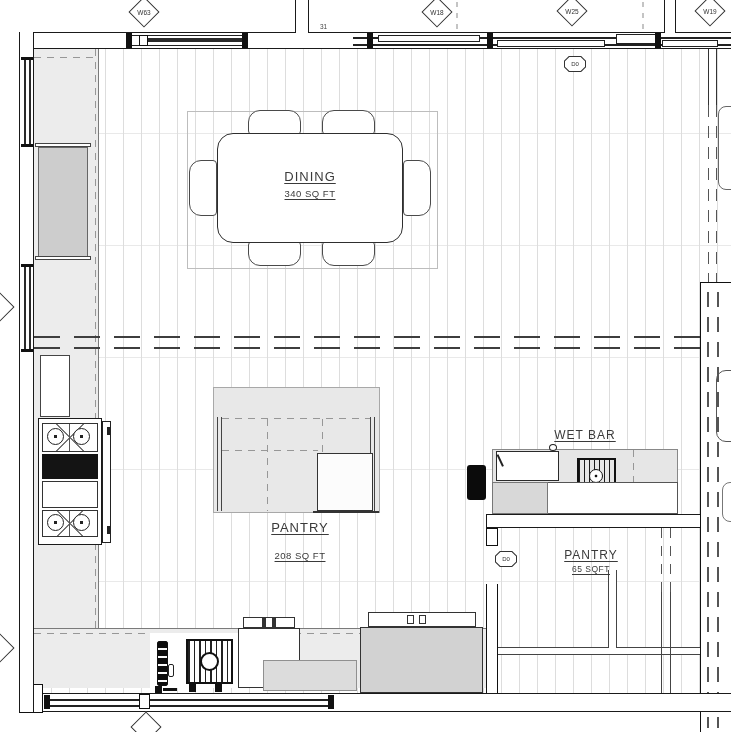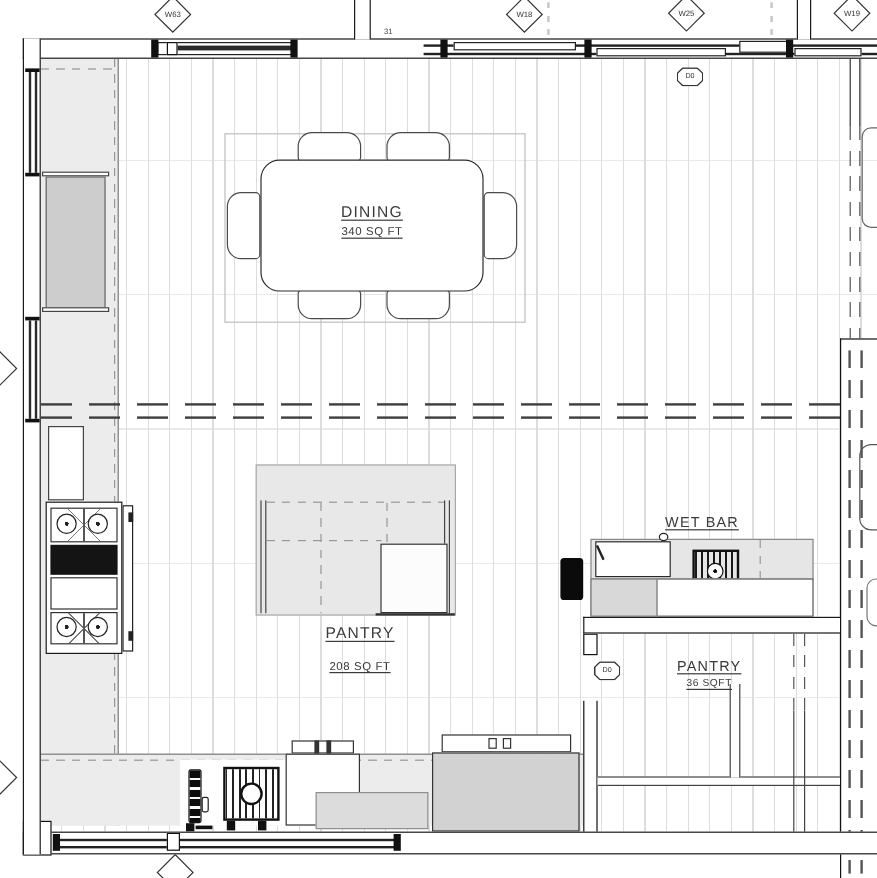--- a/index.html
+++ b/index.html
@@ -175,21 +175,21 @@
   <div class="s" style="left:24px;top:267px;width:2px;height:82px;background:#2a2a2a;"></div>
   <div class="s" style="left:29px;top:267px;width:2px;height:82px;background:#2a2a2a;"></div>
   <div class="s" style="left:21px;top:349px;width:12px;height:3px;background:#111;"></div>
 
   <div class="s lbl" style="left:245px;top:169px;width:130px;font-size:13px;">DINING</div>
   <div class="s lbl" style="left:245px;top:188px;width:130px;font-size:9.5px;letter-spacing:.5px;">340 SQ FT</div>
   <div class="s lbl" style="left:235px;top:520px;width:130px;font-size:13px;">PANTRY</div>
   <div class="s lbl" style="left:235px;top:550px;width:130px;font-size:9.5px;letter-spacing:.5px;">208 SQ FT</div>
   <div class="s lbl" style="left:525px;top:428px;width:120px;font-size:12px;">WET BAR</div>
   <div class="s lbl" style="left:531px;top:548px;width:120px;font-size:12px;">PANTRY</div>
-  <div class="s lbl" style="left:531px;top:564px;width:120px;font-size:8.5px;letter-spacing:.5px;">36 SQFT</div>
+  <div class="s lbl" style="left:531px;top:564px;width:120px;font-size:8.5px;letter-spacing:.5px;">65 SQFT</div>
 
   <div class="s" style="left:320px;top:23px;width:14px;font-size:6.5px;color:#444;">31</div>
 
   <div class="s dia" style="left:133px;top:1px;">
     <span class="diaT">W63</span>
     </div>
   <div class="s dia" style="left:426px;top:1px;">
     <span class="diaT">W18</span>
     </div>
   <div class="s dia" style="left:561px;top:0;">

